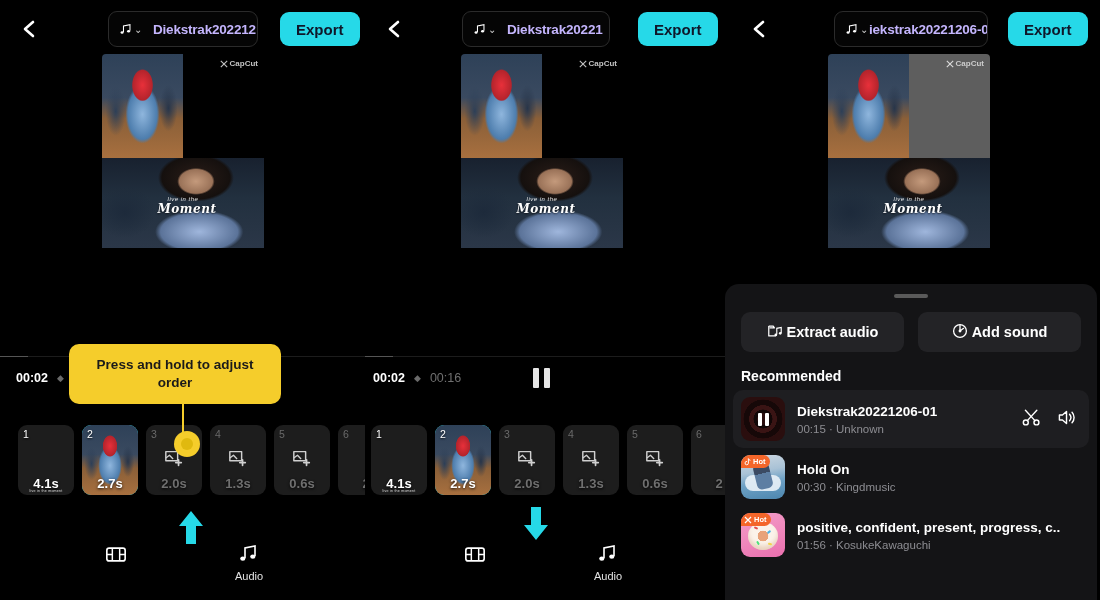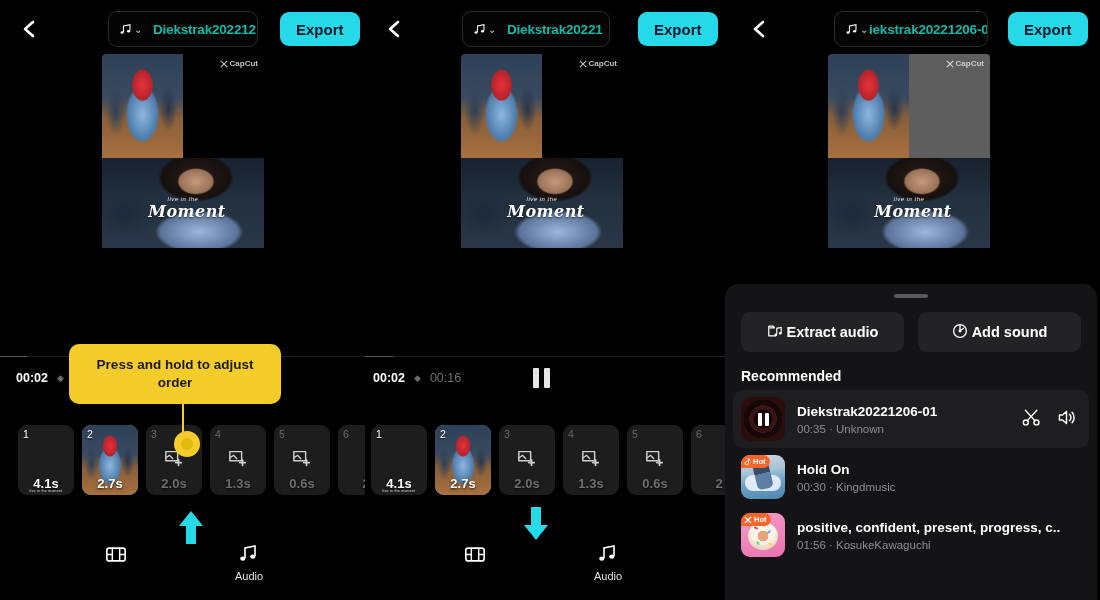--- a/index.html
+++ b/index.html
@@ -28,21 +28,21 @@
   .title-pill {
     position: absolute; top: 11px; height: 36px;
     border: 1px solid #2b2b2b; border-radius: 9px;
     background: #050505;
     display: flex; align-items: center; overflow: hidden;
     padding: 0 10px;
   }
   .title-pill .note-ico { flex: 0 0 auto; margin-right: 2px; display:flex; align-items:center;}
   .title-pill .tick { width:5px; color:#cfcfcf; font-size:10px; }
   .title-pill .ttxt {
-    color: #14b8a6; font-size: 13.5px; font-weight: bold;
+    color: #c4b5fd; font-size: 13.5px; font-weight: bold;
     white-space: nowrap; margin-left: 14px; letter-spacing:-0.2px;
   }
   .export-btn {
     position: absolute; top: 12px; height: 34px; border-radius: 9px;
     background: #26d9e8; color: #0f172a; font-size: 15px; font-weight: bold;
     display: flex; align-items: center; justify-content: center;
     padding: 0 16px;
   }
 
   
@@ -85,21 +85,21 @@
   }
   .moment-text {
     position: absolute; left: 0; right: 0; top: 42%;
     text-align: center; pointer-events: none;
   }
   .moment-text .small {
     display:block; color: #f2f2f2; font-size: 6px; font-style: italic;
     letter-spacing: .5px; opacity:.95;
   }
   .moment-text .big {
-    display:block; color: #fff; font-size: 16px; font-style: italic;
+    display:block; color: #fff; font-size: 12px; font-style: italic;
     font-family: "DejaVu Serif", serif; font-weight: bold; letter-spacing:.5px;
     text-shadow: 0 1px 2px rgba(0,0,0,.6);
     margin-left: 8px;
   }
 
   
   .divider { position: absolute; height: 1px; background: #1c1c1c; }
   .divider .thumbpos { position:absolute; left:0; top:0; height:1px; background:#555; }
 
   .timecode { position: absolute; font-size: 12.5px; display:flex; align-items:center; gap:9px; }
@@ -607,21 +607,21 @@
 
       <div class="sound-row active">
         <div class="sound-art art-vinyl">
           <span class="pz">
               <i></i>
               <i></i>
             </span>
         </div>
         <div class="sound-meta">
           <div class="sound-title">Diekstrak20221206-01</div>
-          <div class="sound-sub">00:35 · Unknown</div>
+          <div class="sound-sub">00:15 · Unknown</div>
         </div>
         <div class="sound-ops">
           <span>
             <svg width="19" height="19" viewBox="0 0 20 20">
               <circle cx="4" cy="15.2" r="2.6" fill="none" stroke="#fff" stroke-width="1.5"></circle>
               <circle cx="15.2" cy="15.2" r="2.6" fill="none" stroke="#fff" stroke-width="1.5"></circle>
               <path d="M5.6 13.3 L15.6 2.4M13.6 13.3 L3.6 2.4" stroke="#fff" stroke-width="1.5" stroke-linecap="round"></path>
             </svg>
           </span>
           <span>

